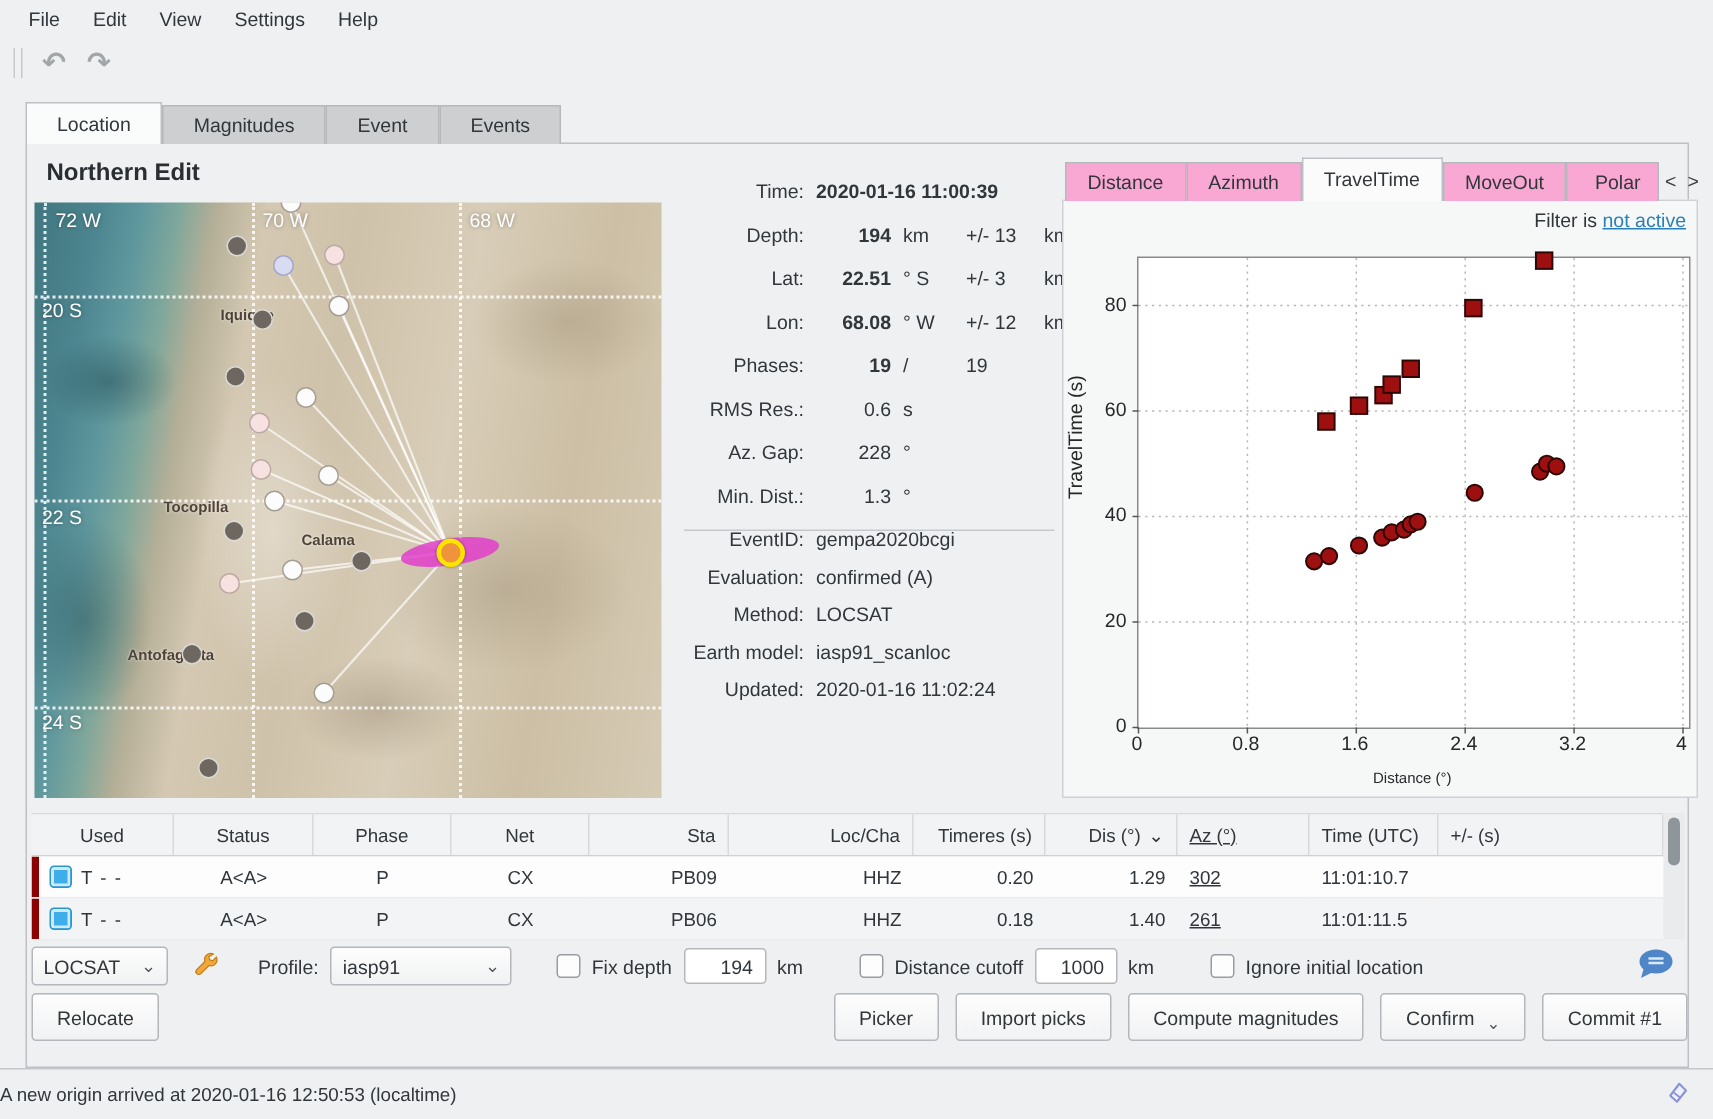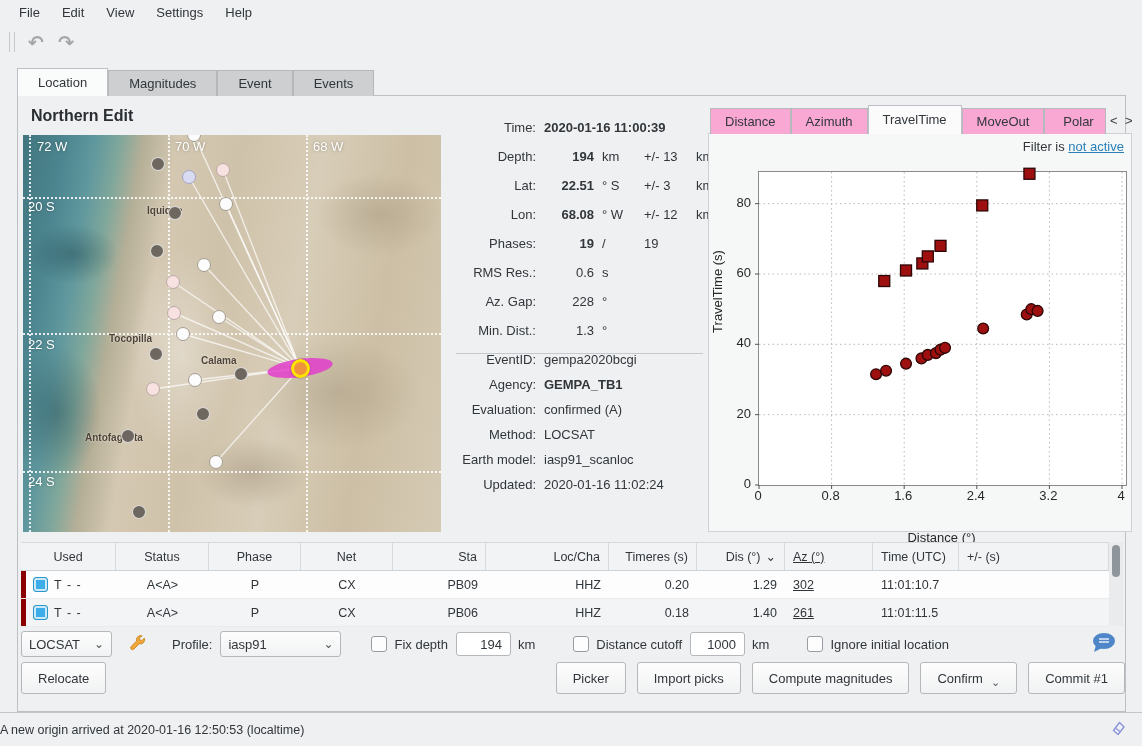--- a/index.html
+++ b/index.html
@@ -74,21 +74,21 @@
   
   #filter-line{position:absolute;right:7px;top:5px;font-size:13px;}
   #filter-link{color:#2980b9;text-decoration:underline;}
   #plot-box{position:absolute;left:49px;top:37px;width:367px;height:313px;background:#fff;
             border:1px solid #8a8a8a;}
   #plot-svg{position:absolute;left:0;top:0;overflow:visible;}
   .ytick-label{position:absolute;width:34px;text-align:right;font-size:13px;color:#26282a;}
   .xtick-label{position:absolute;width:40px;text-align:center;font-size:13px;color:#26282a;}
   #plot-ylabel{position:absolute;left:-62px;top:150px;width:140px;text-align:center;
                transform:rotate(-90deg);font-size:13px;color:#26282a;}
-  #plot-xlabel{position:absolute;left:49px;top:380px;width:367px;text-align:center;font-size:13px;color:#26282a;margin-top:16px;}
+  #plot-xlabel{position:absolute;left:49px;top:380px;width:367px;text-align:center;font-size:10px;color:#26282a;}
   
   #arrivals{position:absolute;left:3px;top:446px;width:1088px;border-top:1px solid #d7dadc;}
   .trow{display:flex;height:28px;align-items:stretch;font-size:12.5px;}
   .thead{height:27px;background:#f2f3f4;border-bottom:1px solid #cfd2d4;}
   .tcell{box-sizing:border-box;padding:0 8px;display:flex;align-items:center;overflow:hidden;white-space:nowrap;}
   .thead .tcell{border-right:1px solid #d7dadc;color:#31363b;}
   .trow.r1{background:#fdfdfd;}
   .trow.r2{background:#f3f4f5;}
   .body-row .tcell{border-bottom:1px solid #e9ebec;}
   .al-c{justify-content:center;}
@@ -264,24 +264,20 @@
           <span class="o-unit">°</span>
         </div>
     </div>
 
     <div id="info-sep"></div>
 
     <div id="event-info">
       <div class="e-row">
           <span class="e-label">EventID:</span>
           <span class="e-val">gempa2020bcgi</span>
-        </div>
-      <div class="e-row">
-          <span class="e-label">Agency:</span>
-          <span class="e-val b">GEMPA_TB1</span>
         </div>
       <div class="e-row">
           <span class="e-label">Evaluation:</span>
           <span class="e-val">confirmed (A)</span>
         </div>
       <div class="e-row">
           <span class="e-label">Method:</span>
           <span class="e-val">LOCSAT</span>
         </div>
       <div class="e-row">

